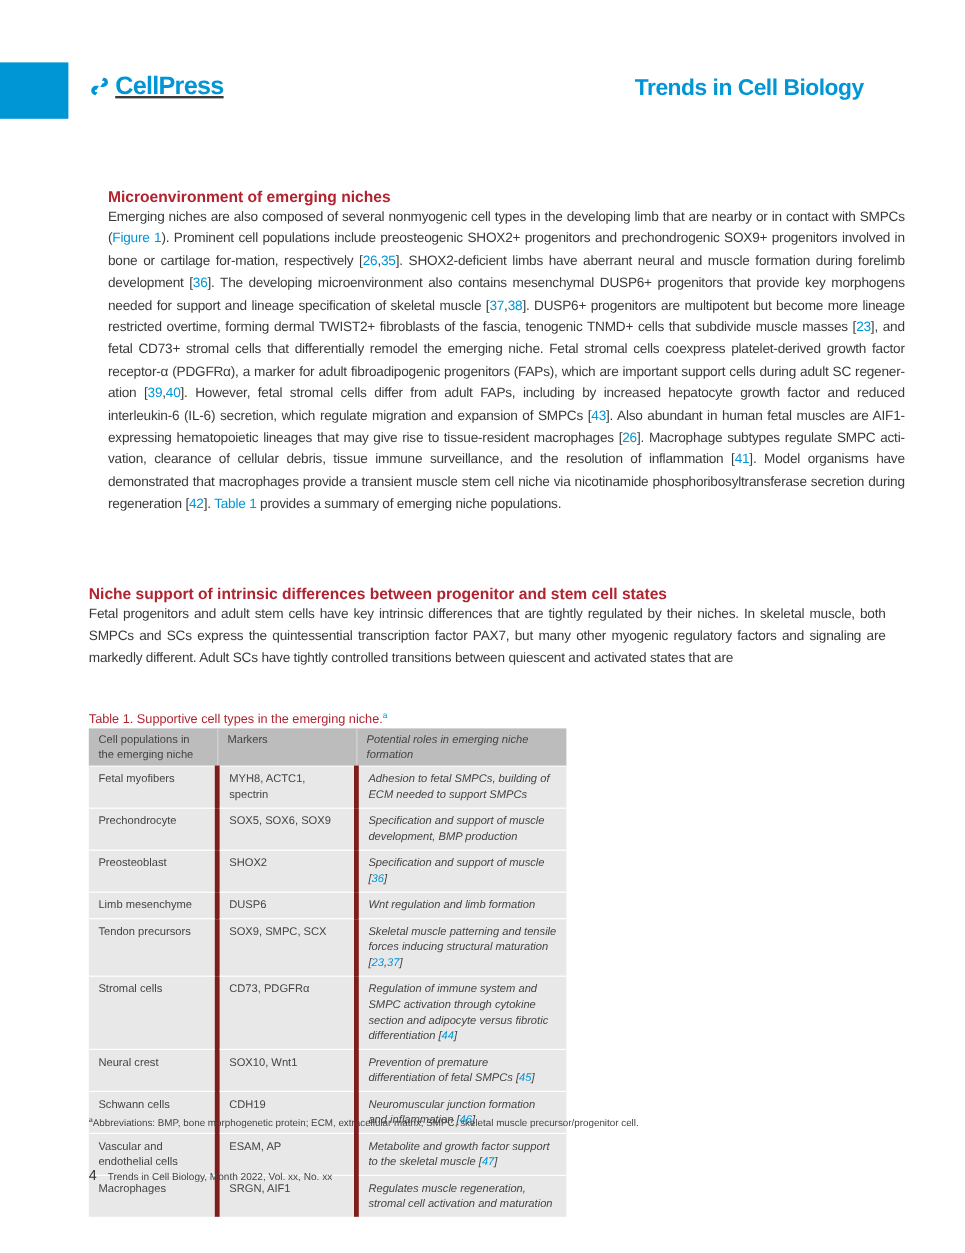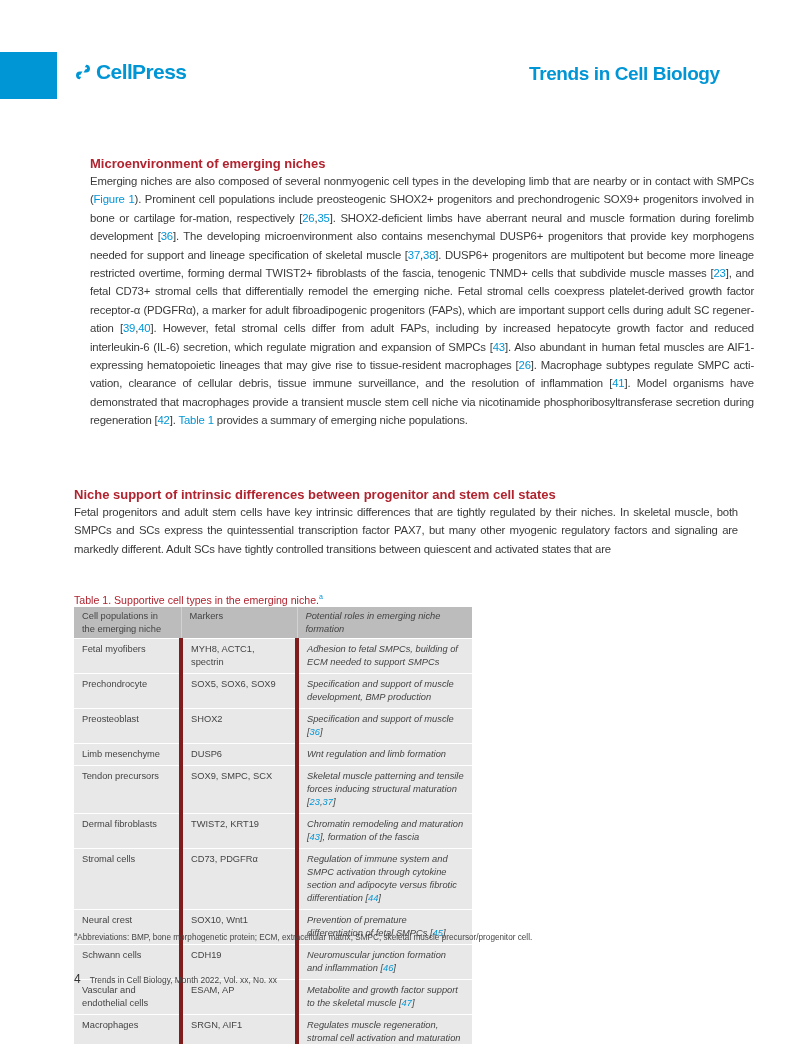--- a/index.html
+++ b/index.html
@@ -1,19 +1,19 @@
 <!DOCTYPE html>
 <html><head>
 <meta charset="utf-8">
 <style>
   html, body { margin: 0; padding: 0; background: #ffffff; }
   body { width: 804px; height: 1044px; position: relative; overflow: hidden;
          font-family: "Liberation Sans", sans-serif; color: #3a3a3a; }
   .tab { position: absolute; left: 0; top: 52px; width: 57px; height: 47px; background: #0096d6; }
-  .logo { position: absolute; left: 73px; top: 60px; display: flex; align-items: center; gap: 3px; }
+  .logo { position: absolute; left: 73px; top: 60px; display: flex; align-items: center; gap: 3px; text-decoration: underline; }
   .logo svg { width: 20px; height: 20px; }
   .logo-text { font-size: 21px; font-weight: bold; color: #0096d6; letter-spacing: -0.6px; }
   .journal { position: absolute; left: 529px; top: 63px; font-size: 19px; font-weight: bold; color: #0096d6; letter-spacing: -0.4px; }
 
   .content { position: absolute; left: 74px; width: 664px; }
   .heading { font-size: 13px; color: #b0232f; margin: 0; line-height: 17px; }
   .para { font-size: 11.35px; line-height: 18.4px; color: #3a3a3a; margin: 0; text-align: justify; letter-spacing: -0.18px; }
   .ref { color: #0096d6; }
 
   .table-caption { position: absolute; left: 74px; top: 593px; font-size: 10.6px; color: #b0232f; }
@@ -88,25 +88,20 @@
         <td class="c1">Limb mesenchyme</td>
         <td class="c2">DUSP6</td>
         <td><span>Wnt regulation and limb formation</span></td>
       </tr>
       <tr>
         <td class="c1">Tendon precursors</td>
         <td class="c2">SOX9, SMPC, SCX</td>
         <td><span>Skeletal muscle patterning and tensile forces inducing structural maturation [</span><span class="ref">23</span><span>,</span><span class="ref">37</span><span>]</span></td>
       </tr>
       <tr>
-        <td class="c1">Dermal fibroblasts</td>
-        <td class="c2">TWIST2, KRT19</td>
-        <td><span>Chromatin remodeling and maturation [</span><span class="ref">43</span><span>], formation of the fascia</span></td>
-      </tr>
-      <tr>
         <td class="c1">Stromal cells</td>
         <td class="c2">CD73, PDGFRα</td>
         <td><span>Regulation of immune system and SMPC activation through cytokine section and adipocyte versus fibrotic differentiation [</span><span class="ref">44</span><span>]</span></td>
       </tr>
       <tr>
         <td class="c1">Neural crest</td>
         <td class="c2">SOX10, Wnt1</td>
         <td><span>Prevention of premature differentiation of fetal SMPCs [</span><span class="ref">45</span><span>]</span></td>
       </tr>
       <tr>

